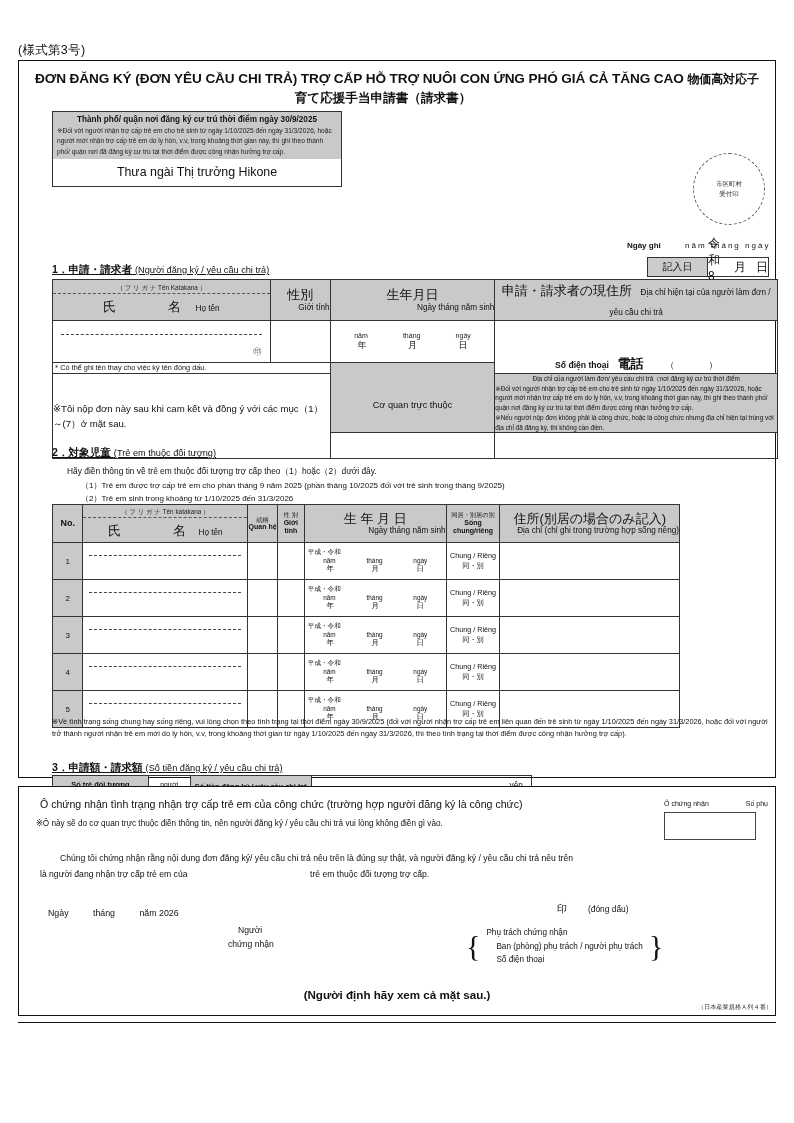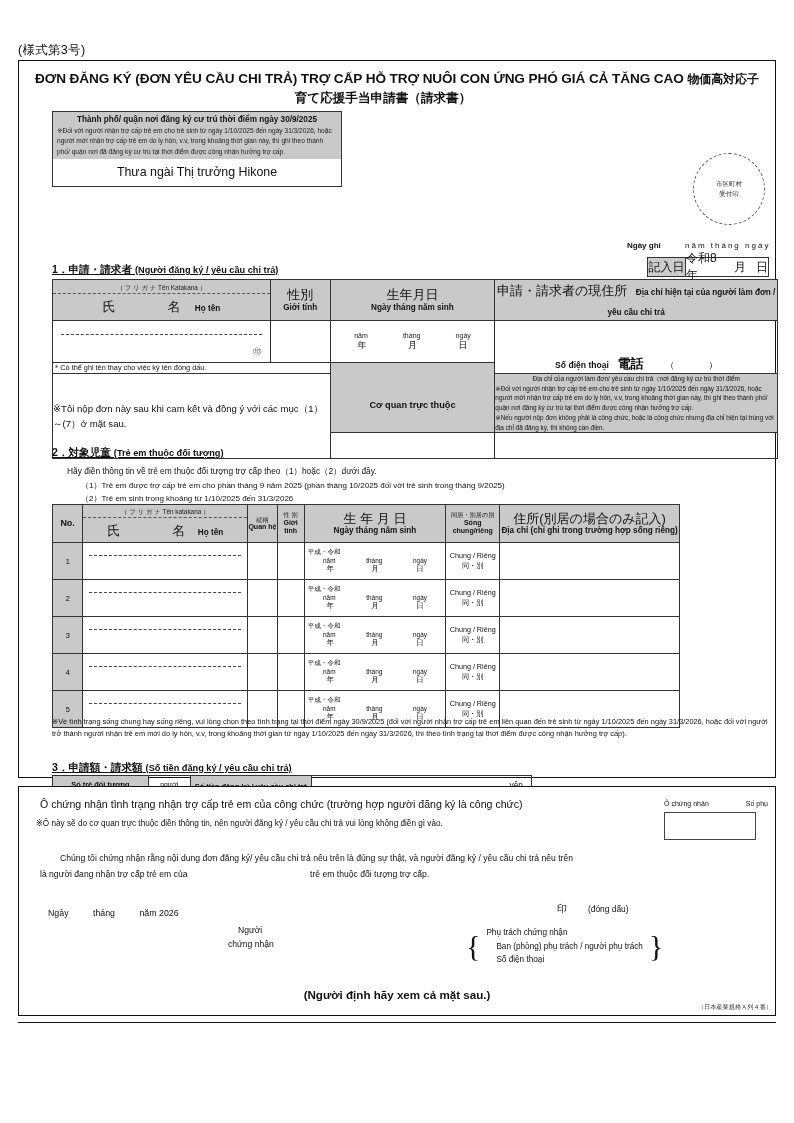--- a/index.html
+++ b/index.html
@@ -44,33 +44,33 @@
   .city-box { position: absolute; left: 33px; top: 50px; width: 290px; border: 1.1px solid #333; }
   .city-grey { background: #c9c9c9; padding: 3px 4px 2px 4px; }
   .city-grey .t1 { font-size: 8.2px; font-weight: bold; text-align: center; line-height: 1.25; }
   .city-grey .t2 { font-size: 6.6px; line-height: 1.55; color: #222; margin-top: 1px; }
   .city-white { background: #fff; padding: 6px 4px 7px 4px; text-align: center; font-size: 12.4px; }
 
   .ngay-ghi { position: absolute; left: 608px; top: 180px; font-size: 8px; }
   .ngay-ghi .lbl { font-weight: bold; }
   .ngay-ghi .sub { margin-left: 22px; letter-spacing: 2px; }
   .kinyu-box { position: absolute; left: 628px; top: 196px; width: 122px; height: 20px; border: 1px solid #333; display: flex; }
-  .kinyu-box .k1 { width: 38px; background: #ccc; border-right: 1px solid #333; font-size: 12px; display:flex; align-items:center; justify-content:center; }
+  .kinyu-box .k1 { width: 60px; background: #ccc; border-right: 1px solid #333; font-size: 10px; display:flex; align-items:center; justify-content:center; }
   .kinyu-box .k2 { flex: 1; font-size: 12px; display:flex; align-items:center; justify-content:center; gap: 10px; }
 
   
   .sec-h { position: absolute; font-size: 10.6px; font-weight: bold; text-decoration: underline; }
   .sec-h .vn { font-size: 9.2px; }
 
   
   table.frm { border-collapse: collapse; position: absolute; }
   table.frm td, table.frm th { border: 1px solid #333; padding: 0; vertical-align: middle; font-weight: normal; }
   .g { background: #c9c9c9; }
   .jp { font-size: 13px; }
-  .vn { font-size: 8.2px; font-weight: bold; }
+  .vn { font-size: 8.2px; font-weight: normal; text-align: right; }
   .cen { text-align: center; }
 
   
   #t1 { left: 33px; top: 218px; width: 726px; }
   #t1 .hdr { height: 30px; text-align: center; line-height: 1.25; }
   .furi { font-size: 6.4px; color: #222; border-bottom: 1px dashed #555; padding-bottom: 1px; }
   .namecell { height: 42px; position: relative; }
   .nameline { position: absolute; left: 8px; right: 8px; top: 13px; border-top: 1px dashed #444; }
   .inkan { position: absolute; right: 8px; bottom: 4px; font-size: 9px; color: #333; }
   .note-s { font-size: 7.3px; padding: 3px 2px 3px 4px; }

